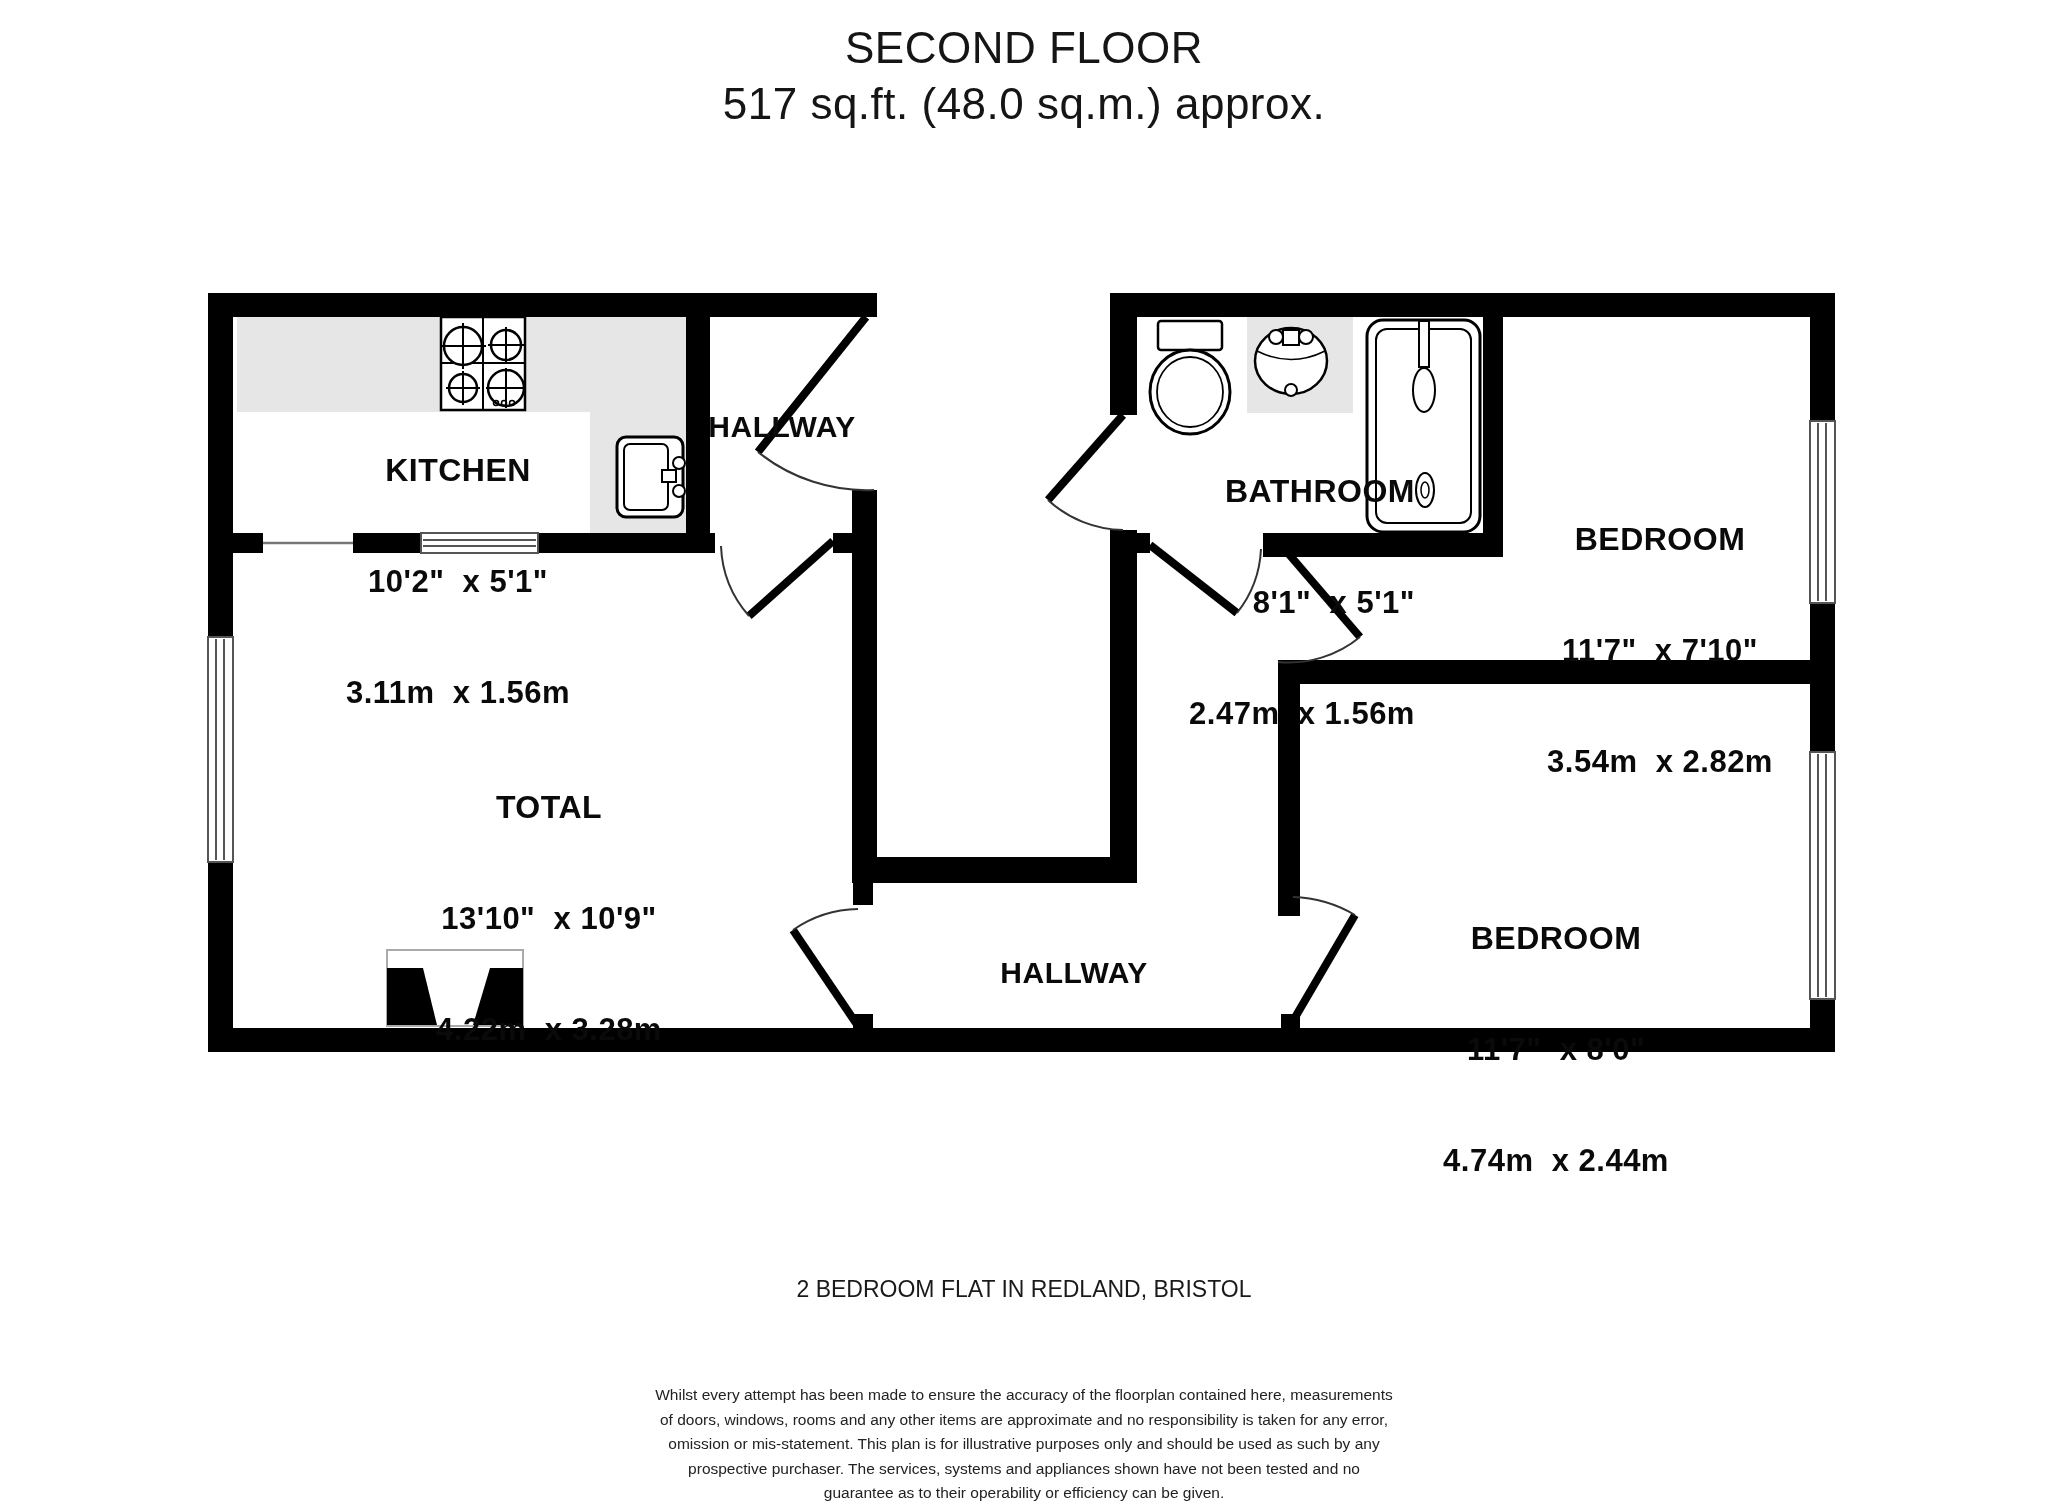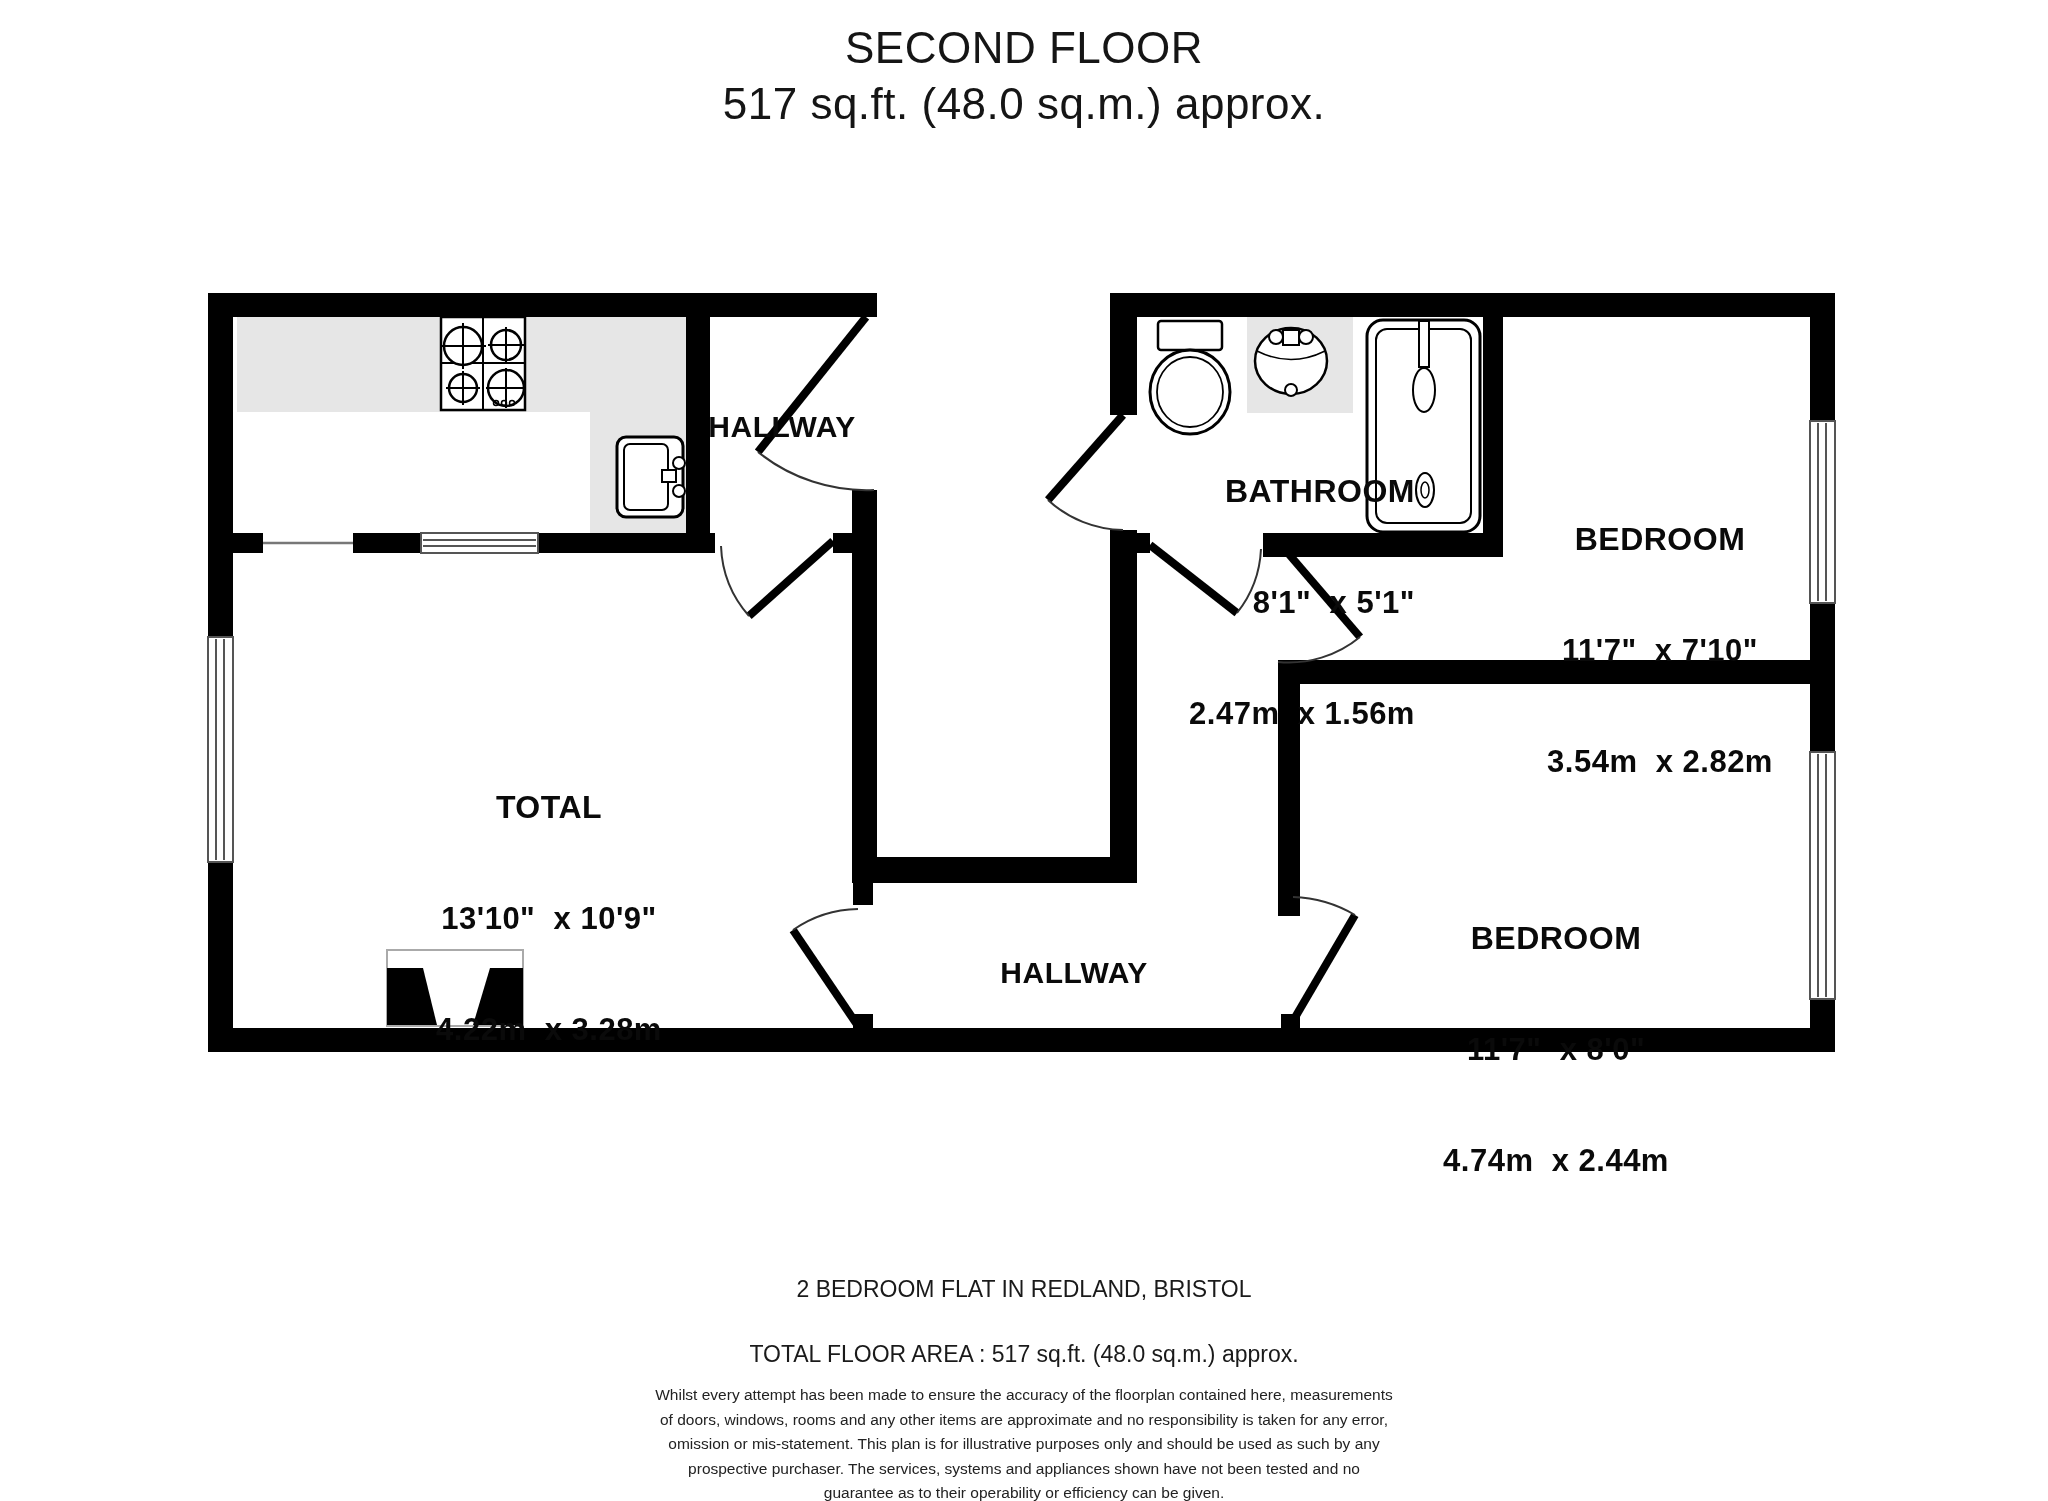--- a/index.html
+++ b/index.html
@@ -174,20 +174,25 @@
       <ellipse cx="1425" cy="490" rx="4" ry="8" fill="none" stroke="#000" stroke-width="1.5"></ellipse>
     </g>
 
     <g>
       <rect x="387" y="950" width="136" height="76" fill="#fff" stroke="#aaa" stroke-width="2"></rect>
       <polygon points="387,968 423,968 437,1025 387,1025" fill="#000"></polygon>
       <polygon points="490,968 523,968 523,1025 473,1025" fill="#000"></polygon>
     </g>
   </svg>
 
+  <div class="room-label" style="left:458px;top:378px;">
+    <div class="rname">KITCHEN</div>
+    <div>10'2"  x 5'1"</div>
+    <div>3.11m  x 1.56m</div>
+  </div>
 
   <div class="hall-label" style="left:782px;top:410px;">HALLWAY</div>
 
   <div class="room-label" style="left:1302px;top:399px;text-align:right;">
     <div class="rname">BATHROOM</div>
     <div>8'1"  x 5'1"</div>
     <div>2.47m  x 1.56m</div>
   </div>
 
   <div class="room-label" style="left:1660px;top:447px;">
@@ -204,16 +209,15 @@
 
   <div class="room-label" style="left:1556px;top:846px;">
     <div class="rname">BEDROOM</div>
     <div>11'7"  x 8'0"</div>
     <div>4.74m  x 2.44m</div>
   </div>
 
   <div class="hall-label" style="left:1074px;top:956px;">HALLWAY</div>
 
   <div class="abs footer-prop">2 BEDROOM FLAT IN REDLAND, BRISTOL</div>
-  <div class="abs footer-total">TOTAL FLOOR AREA : 517 sq.ft. (48.0 sq.m.) approx.</div>
   <div class="abs footer-disc">Whilst every attempt has been made to ensure the accuracy of the floorplan contained here, measurements of doors, windows, rooms and any other items are approximate and no responsibility is taken for any error, omission or mis-statement. This plan is for illustrative purposes only and should be used as such by any prospective purchaser. The services, systems and appliances shown have not been tested and no guarantee as to their operability or efficiency can be given.</div>
 
 </div>
 
 </body></html>

